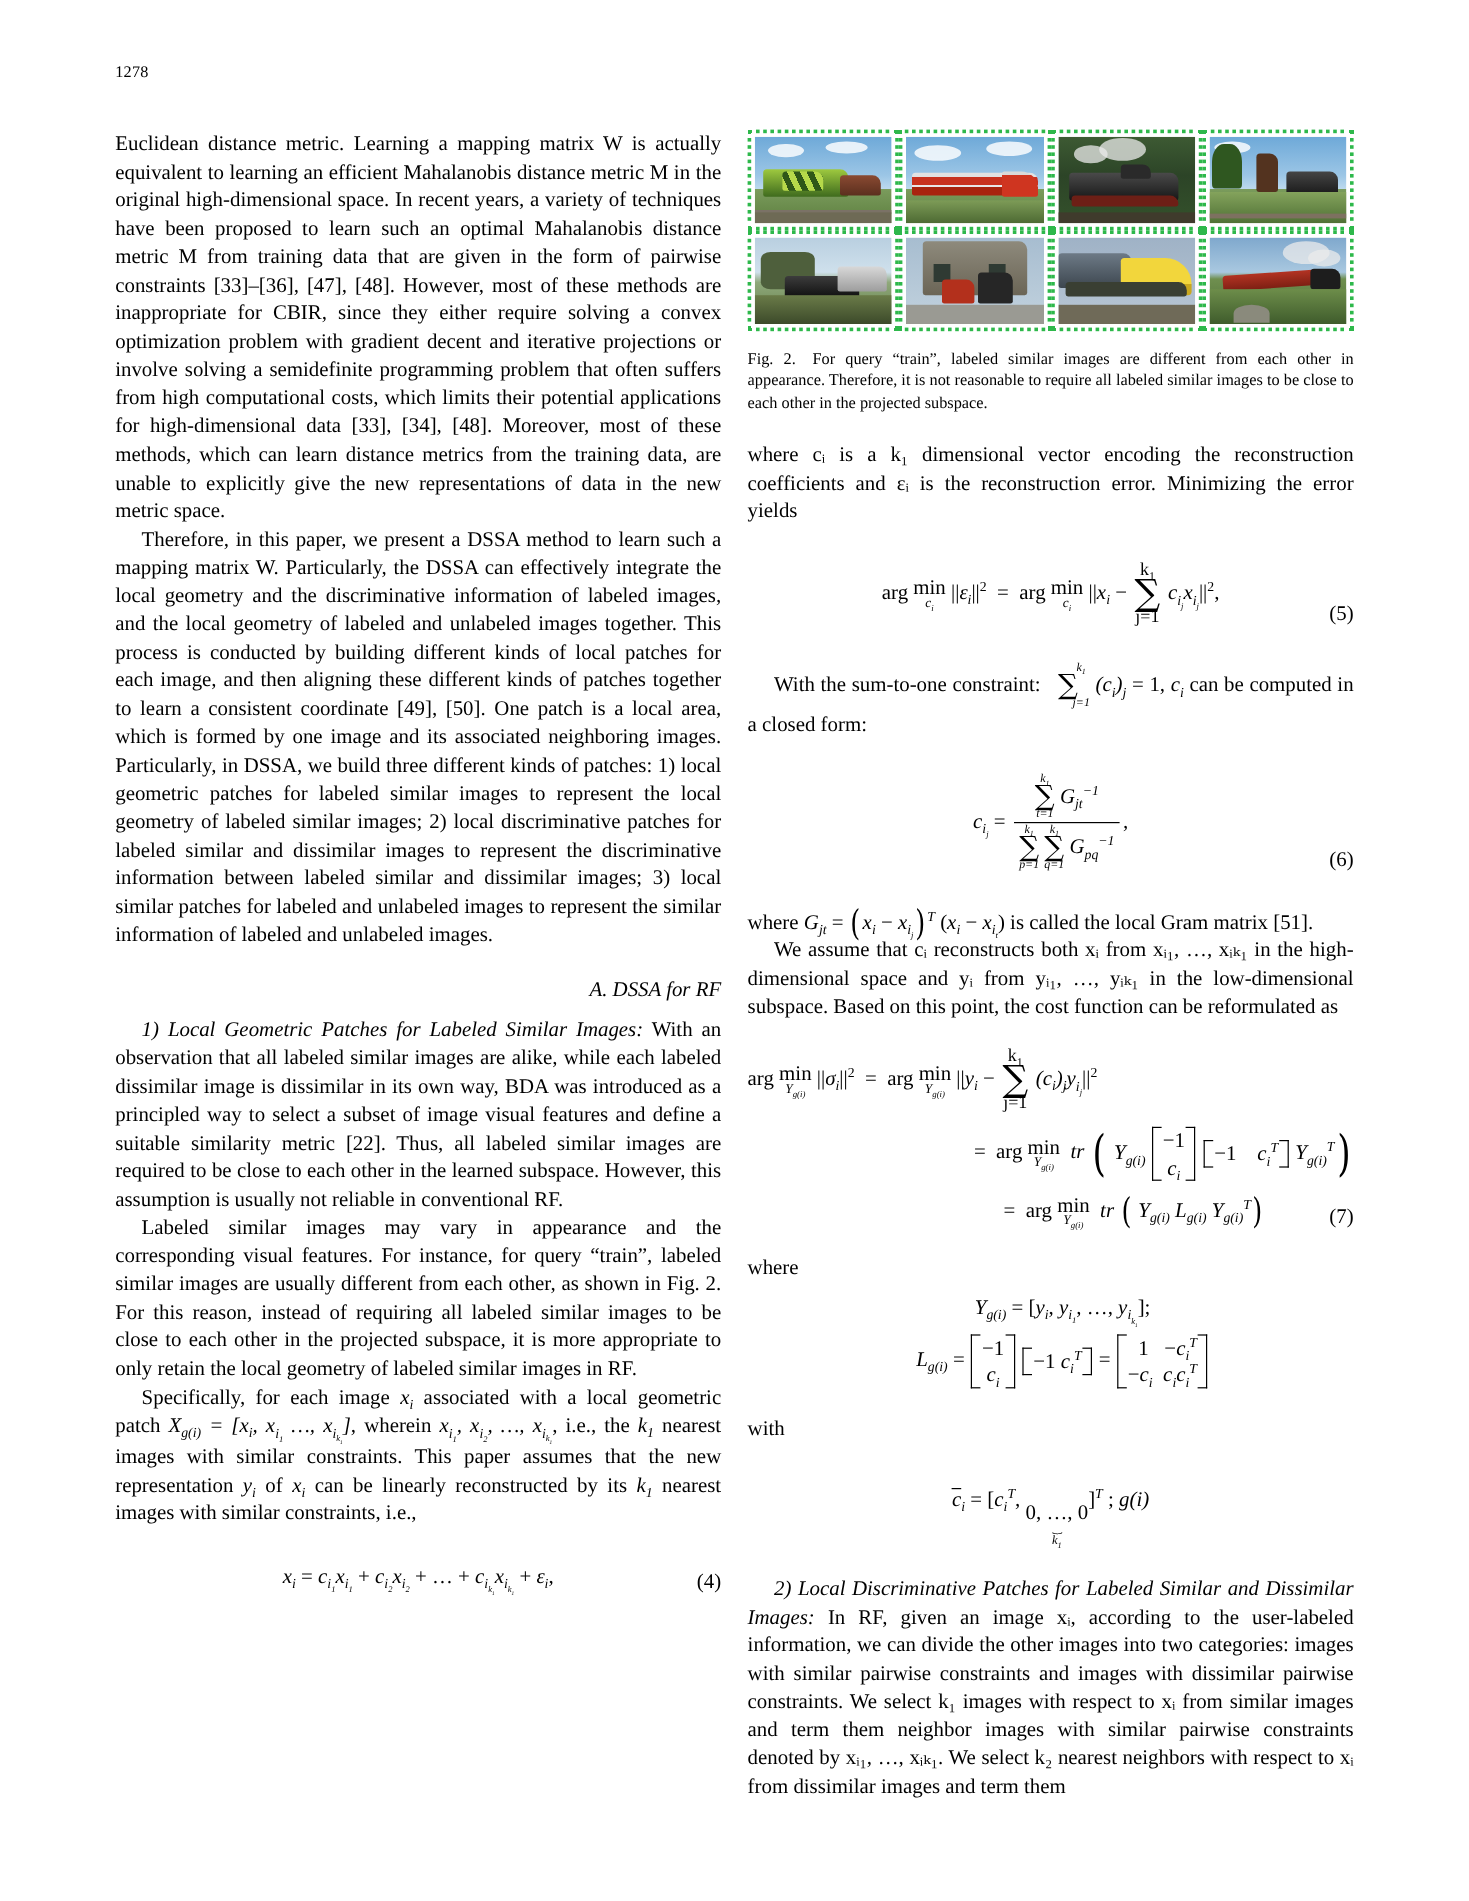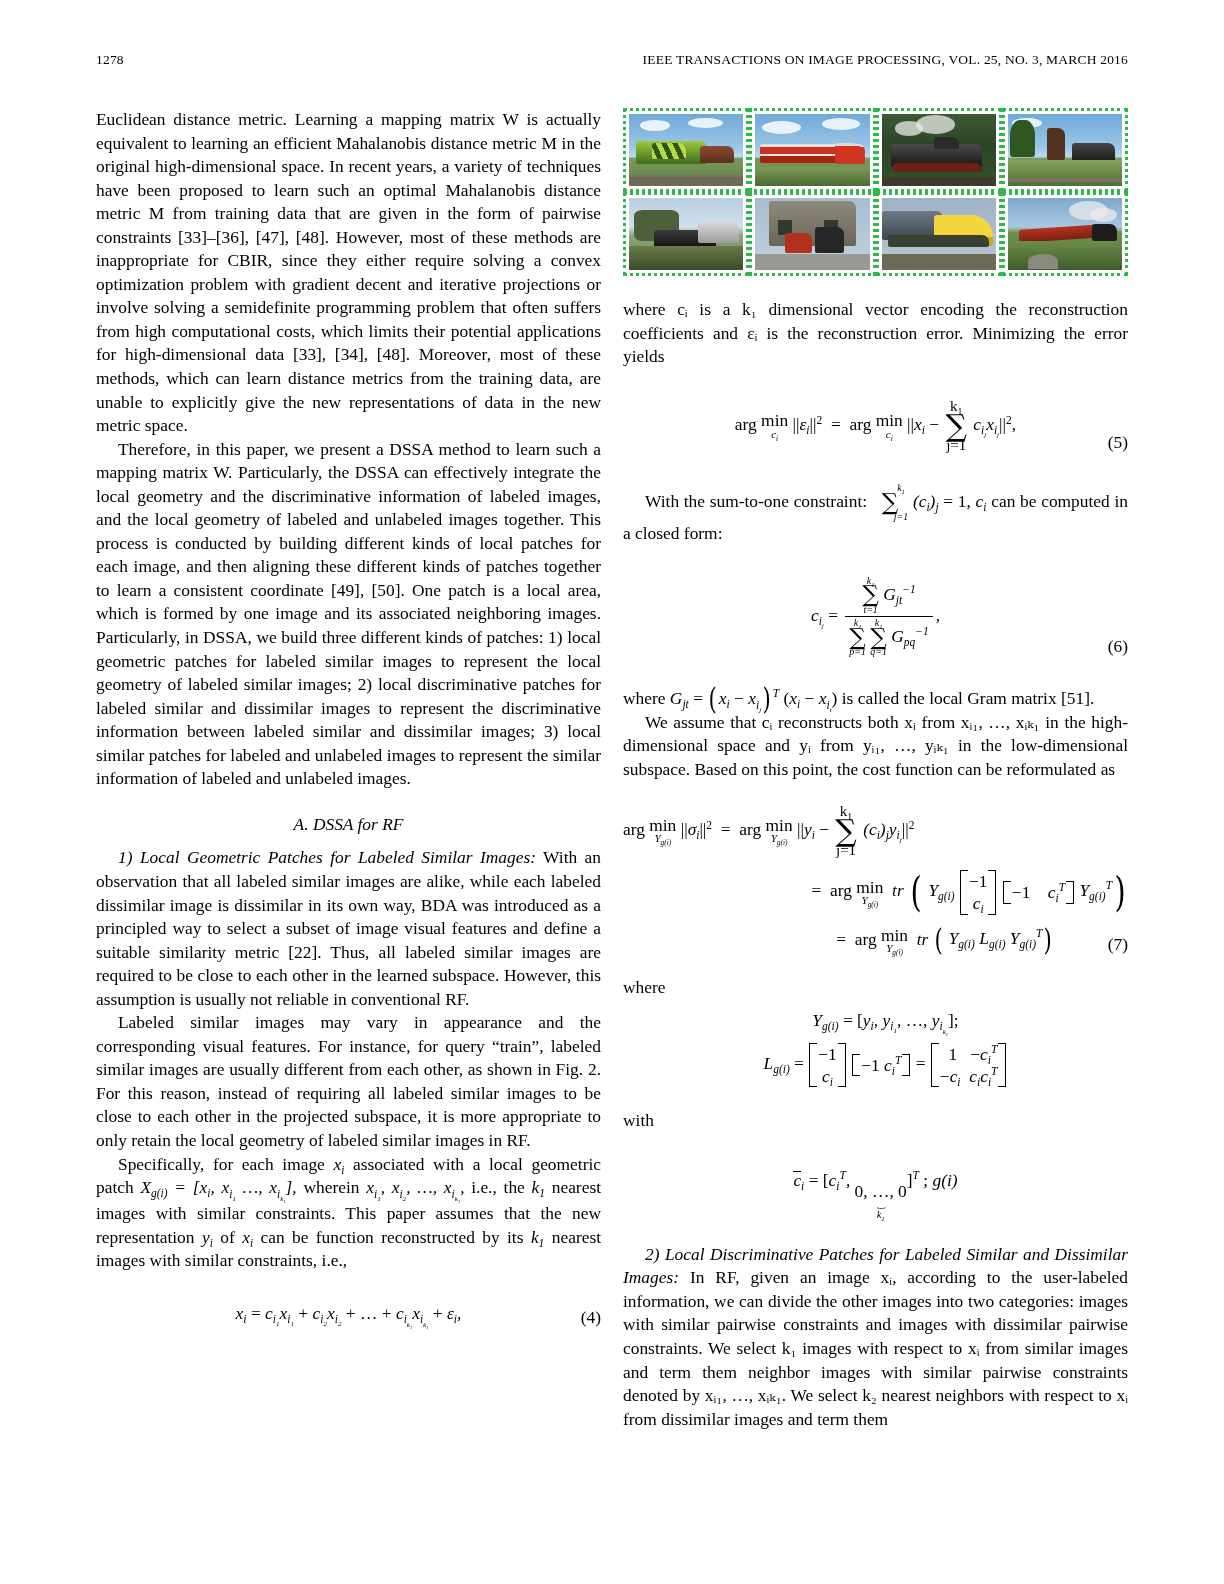--- a/index.html
+++ b/index.html
@@ -65,21 +65,21 @@
     text-justify: inter-word;
     text-indent: 0;
   }
   p.body.indent { text-indent: 22px; }
 
   .sec-head {
     margin: 0;
     font-size: 17.4px;
     line-height: 23.55px;
     font-style: italic;
-    text-align: center;
+    text-align: right;
   }
   .spacer-s { height: 10px; }
   .spacer-m { height: 22px; }
   .spacer-l { height: 30px; }
 
   i.mi { font-style: italic; font-family: "Liberation Serif", serif; }
 
   
   .eqrow {
     position: relative;
@@ -247,21 +247,20 @@
   .smoke      { position:absolute; background:rgba(235,235,235,.75); border-radius:50%; }
   .wins       { position:absolute; background:#cfe3f2; }
 </style>
 </head>
 <body>
 
 <div id="page">
 
   <div id="running-head">
     <span class="folio">1278</span>
-    <span class="journal">IEEE TRANSACTIONS ON IMAGE PROCESSING, VOL. 25, NO. 3, MARCH 2016</span>
   </div>
 
   <div id="columns">
 
     <div class="col col-left">
 
       <p class="body">Euclidean distance metric. Learning a mapping matrix W is actually equivalent to learning an efficient Mahalanobis distance metric M in the original high-dimensional space. In recent years, a variety of techniques have been proposed to learn such an optimal Mahalanobis distance metric M from training data that are given in the form of pairwise constraints [33]–[36], [47], [48]. However, most of these methods are inappropriate for CBIR, since they either require solving a convex optimization problem with gradient decent and iterative projections or involve solving a semidefinite programming problem that often suffers from high computational costs, which limits their potential applications for high-dimensional data [33], [34], [48]. Moreover, most of these methods, which can learn distance metrics from the training data, are unable to explicitly give the new representations of data in the new metric space.</p>
 
       <p class="body indent">Therefore, in this paper, we present a DSSA method to learn such a mapping matrix W. Particularly, the DSSA can effectively integrate the local geometry and the discriminative information of labeled images, and the local geometry of labeled and unlabeled images together. This process is conducted by building different kinds of local patches for each image, and then aligning these different kinds of patches together to learn a consistent coordinate [49], [50]. One patch is a local area, which is formed by one image and its associated neighboring images. Particularly, in DSSA, we build three different kinds of patches: 1) local geometric patches for labeled similar images to represent the local geometry of labeled similar images; 2) local discriminative patches for labeled similar and dissimilar images to represent the discriminative information between labeled similar and dissimilar images; 3) local similar patches for labeled and unlabeled images to represent the similar information of labeled and unlabeled images.</p>
 
@@ -283,21 +282,21 @@
         <span class="mathi">x<sub>i</sub></span>
         <span>associated with a local geometric patch</span>
         <span class="mathi">X<sub>g(i)</sub> = [x<sub>i</sub>, x<sub>i<sub class="s2">1</sub></sub> …, x<sub>i<sub class="s2">k<sub class="s2">1</sub></sub></sub>]</span>,
         <span>wherein</span>
         <span class="mathi">x<sub>i<sub class="s2">1</sub></sub>, x<sub>i<sub class="s2">2</sub></sub>, …, x<sub>i<sub class="s2">k<sub class="s2">1</sub></sub></sub></span><span>, i.e., the</span>
         <span class="mathi">k<sub>1</sub></span>
         <span>nearest images with similar constraints. This paper assumes that the new representation</span>
         <span class="mathi">y<sub>i</sub></span>
         <span>of</span>
         <span class="mathi">x<sub>i</sub></span>
-        <span>can be function reconstructed by its</span>
+        <span>can be linearly reconstructed by its</span>
         <span class="mathi">k<sub>1</sub></span>
         <span>nearest images with similar constraints, i.e.,</span>
       </p>
 
       <div class="spacer-l"></div>
 
       <div class="eqrow">
         <span class="eqbody">
           <span class="mathi">x<sub>i</sub></span> = <span class="mathi">c<sub>i<sub class="s2">1</sub></sub></span><span class="mathi">x<sub>i<sub class="s2">1</sub></sub></span>
           + <span class="mathi">c<sub>i<sub class="s2">2</sub></sub></span><span class="mathi">x<sub>i<sub class="s2">2</sub></sub></span>
@@ -401,20 +400,23 @@
               <div class="smoke" style="left:72%;top:14%;width:24%;height:20%"></div>
               <div class="loco" style="left:10%;top:40%;width:74%;height:18%;background:linear-gradient(#b33323,#7d1f13);transform:rotate(-4deg);"></div>
               <div class="loco" style="left:74%;top:36%;width:22%;height:24%;background:#1d1d1d;"></div>
               <div class="ground" style="height:40%;background:linear-gradient(#6d8d4a,#3f5c2c);"></div>
               <div class="loco" style="left:18%;top:78%;width:26%;height:20%;background:#8a8a7c;border-radius:50% 50% 0 0;"></div>
             </div>
           </div>
 
         </div>
 
+        <p class="fig-caption">
+          <span class="lead">Fig. 2.</span><span>For query “train”, labeled similar images are different from each other in appearance. Therefore, it is not reasonable to require all labeled similar images to be close to each other in the projected subspace.</span>
+        </p>
       </div>
 
       <div class="spacer-m"></div>
 
       <p class="body">where cᵢ is a k₁ dimensional vector encoding the reconstruction coefficients and εᵢ is the reconstruction error. Minimizing the error yields</p>
 
       <div class="spacer-l"></div>
 
       <div class="eqrow">
         <span class="eqbody">

